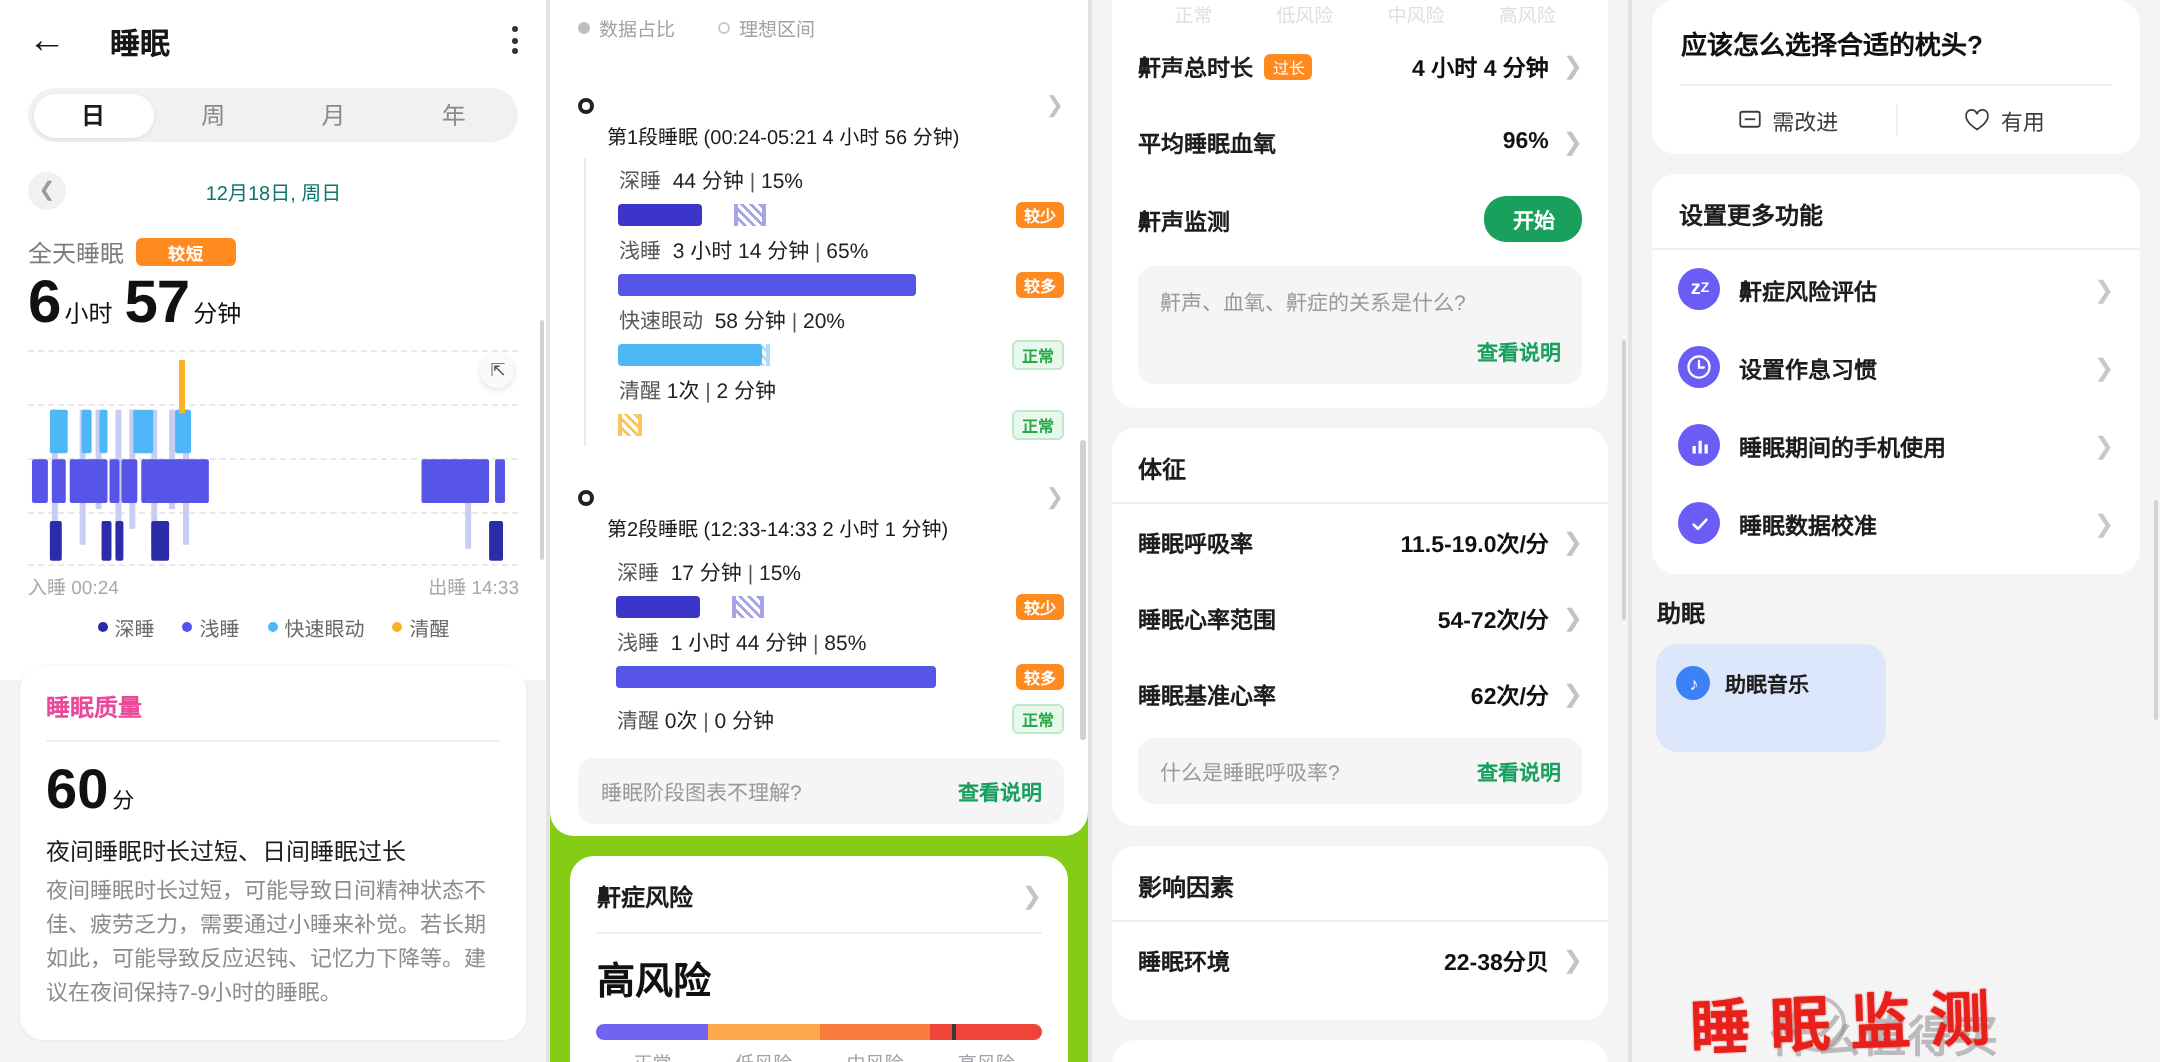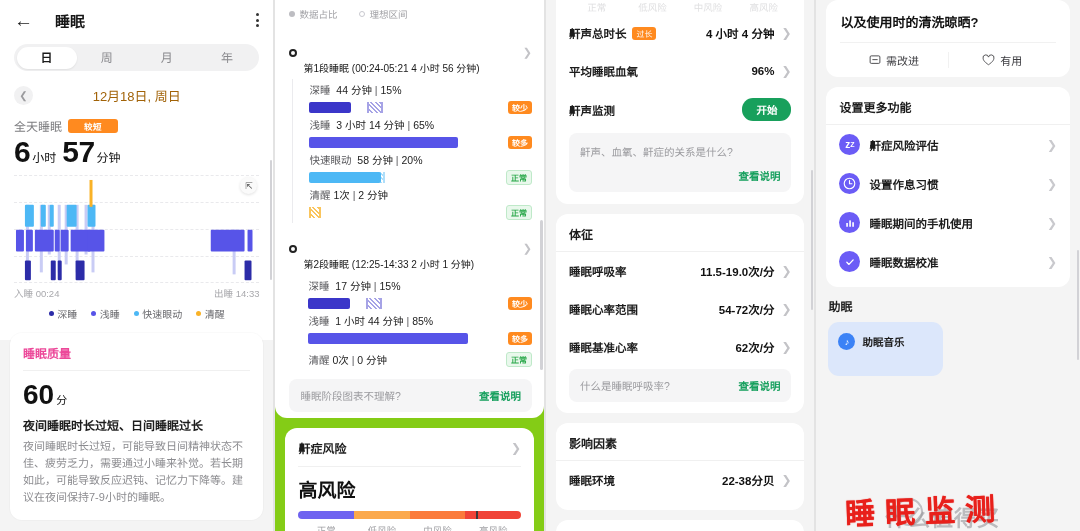--- a/index.html
+++ b/index.html
@@ -22,21 +22,21 @@
   .top-title { font-size: 15px; font-weight: bold; color: #171717; margin-left: 22px; }
   .kebab { margin-left: auto; display: flex; flex-direction: column; gap: 2.5px; align-items: center; cursor: pointer; }
   .kebab i { width: 3px; height: 3px; background: #333; border-radius: 50%; display: block; }
 
   .segctl { margin: 4px 14px 0; height: 27px; background: #f1f1f2; border-radius: 14px; display: flex; align-items: center; padding: 2.5px; }
   .segctl .seg { flex: 1; text-align: center; font-size: 12px; color: #8a8a8e; line-height: 22px; border-radius: 12px; cursor: pointer; }
   .segctl .seg.active { background: #ffffff; color: #1a1a1a; font-weight: bold; box-shadow: 0 1px 2px rgba(0,0,0,.07); }
 
   .daterow { display: flex; align-items: center; height: 36px; margin: 6px 14px 0; position: relative; }
   .chevbtn { width: 19px; height: 19px; border-radius: 50%; background: #f1f1f2; color: #9b9b9e; font-size: 10px; display: flex; align-items: center; justify-content: center; cursor: pointer; }
-  .datetxt { position: absolute; left: 0; right: 0; text-align: center; font-size: 13px; color: #a16207; pointer-events: none; }
+  .datetxt { position: absolute; left: 0; right: 0; text-align: center; font-size: 10px; color: #0f766e; pointer-events: none; }
 
   .alltitle { display: flex; align-items: center; gap: 6px; margin: 4px 14px 0; }
   .alltitle .lbl { font-size: 12px; color: #7d7d80; }
   .badge-orange { background: #ff8a1f; color: #fff; font-size: 8.5px; padding: 1px 16px; border-radius: 3px; font-weight: bold; letter-spacing: .5px; }
   .badge-orange2 { background: #ff8a1f; color: #fff; font-size: 8px; padding: 1px 4px; border-radius: 3px; }
 
   .bigdur { margin: 1px 14px 0; display: flex; align-items: baseline; }
   .bigdur .num { font-size: 30px; font-weight: bold; color: #111; letter-spacing: -.5px; }
   .bigdur .unit { font-size: 12px; color: #111; margin: 0 6px 0 2px; font-weight: normal; }
 
@@ -51,21 +51,21 @@
   .legend .it { display: flex; align-items: center; gap: 3.5px; font-size: 10px; color: #6a6a6e; }
   .legend .dot { width: 5px; height: 5px; border-radius: 50%; }
 
   .c1card { margin: 12px 10px 0; background: #fff; border-radius: 12px; padding: 11px 13px 14px; box-shadow: 0 0 0 1px rgba(0,0,0,.02); }
   .c1bg { position: absolute; left: 0; right: 0; top: 340px; bottom: 0; background: #f4f4f4; }
   .c1card h4 { font-size: 12px; color: #ec4899; font-weight: bold; }
   .hr { height: 1px; background: #f0f0f0; margin: 9px 0 8px; }
   .score { display: flex; align-items: baseline; }
   .score .n { font-size: 28px; font-weight: bold; color: #111; }
   .score .u { font-size: 11px; color: #111; margin-left: 2px; }
-  .c1card .sub { font-size: 12px; font-weight: bold; color: #1d1d1d; margin-top: 5px; }
+  .c1card .sub { font-size: 12px; font-weight: normal; color: #1d1d1d; margin-top: 5px; }
   .c1card .body { font-size: 11px; line-height: 1.55; color: #8c8c90; margin-top: 5px; }
 
   
   .card { background: #fff; border-radius: 12px; margin: 0 10px 10px; padding: 11px 13px; }
   .card-h { font-size: 12px; font-weight: bold; color: #1d1d1d; }
   .divider { height: 1px; background: #f0f0f0; margin: 9px -13px 0; }
 
   
   .c2top { display: flex; gap: 22px; padding: 7px 0 6px 14px; }
   .c2top .it { display: flex; align-items: center; gap: 4px; font-size: 9.5px; color: #a2a2a6; }
@@ -348,21 +348,21 @@
               <span class="tag ok">正常</span>
             </div>
           </div>
 
         </div>
       </div>
 
       <div class="seg-block">
         <div class="seg-head">
           <i class="circ"></i>
-          <span class="t">第2段睡眠 (12:25-14:33  2 小时 1 分钟)</span>
+          <span class="t">第2段睡眠 (12:33-14:33  2 小时 1 分钟)</span>
           <span class="arr">❯</span>
         </div>
         <div class="seg-body" style="border-left:none">
 
           <div class="stage">
             <div class="lab">
               <span>深睡</span>&nbsp;&nbsp;<b>17 分钟</b> | <b>15%</b>
             </div>
             <div class="bar-row">
               <div class="bar-track" style="width:160px">
@@ -496,21 +496,21 @@
     <div class="card" style="padding-bottom:14px">
       
     </div>
     <div class="scrollbar" style="top:170px;height:140px"></div>
   </div>
 
   <div class="coldiv"></div>
 
   <div class="col col4">
     <div class="artcard">
-      <div class="art-title">以及使用时的清洗晾晒?</div>
+      <div class="art-title">应该怎么选择合适的枕头?</div>
       <div class="art-actions">
         <div class="a">
           <svg width="12" height="12" viewBox="0 0 16 16">
             <rect x="1.5" y="2.5" width="13" height="10" rx="1.5" fill="none" stroke="#3d3d41" stroke-width="1.2"></rect>
             <line x1="4.5" y1="7.5" x2="11.5" y2="7.5" stroke="#3d3d41" stroke-width="1.2"></line>
           </svg>
           <span>需改进</span>
         </div>
         <div class="sep"></div>
         <div class="a">

